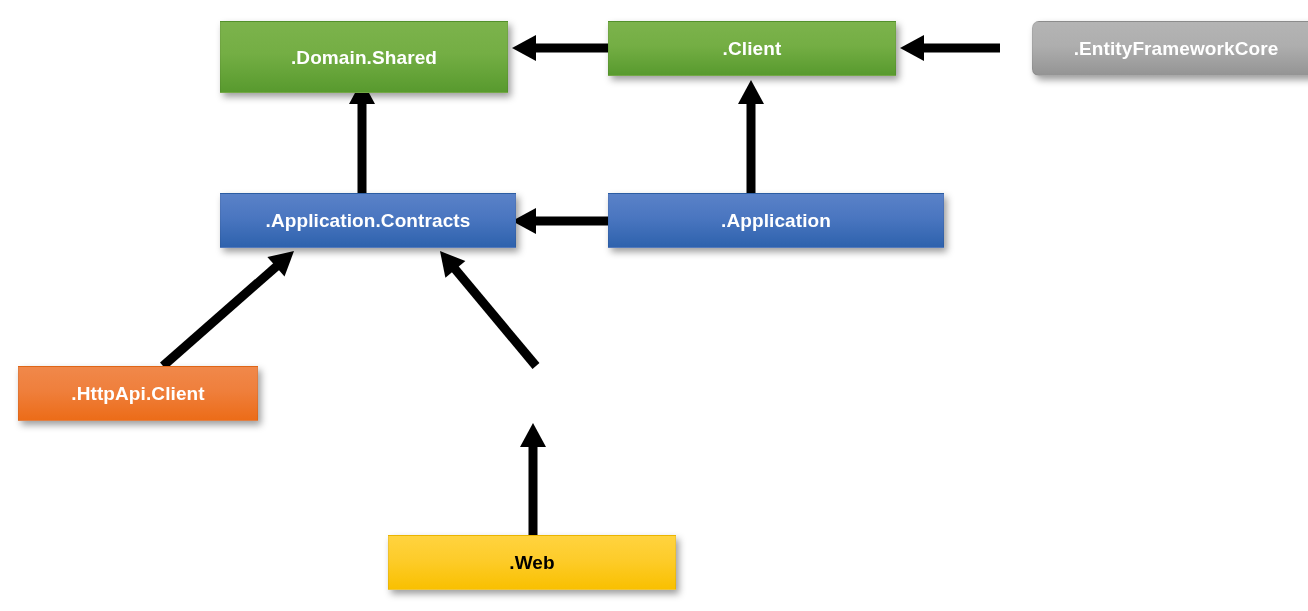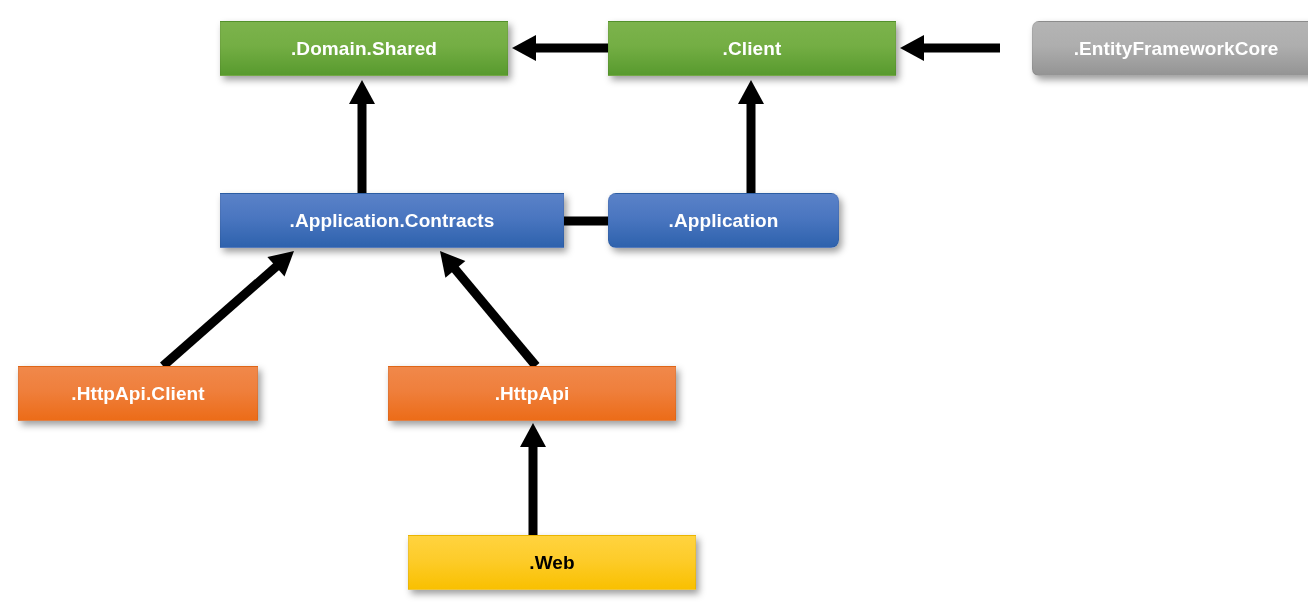--- a/index.html
+++ b/index.html
@@ -50,21 +50,20 @@
   }
   .n-blue {
     background: linear-gradient(to bottom, #5a82c8 0%, #4a76c0 45%, #2e62ad 100%);
   }
   .n-orange {
     background: linear-gradient(to bottom, #f0884a 0%, #ef7f3c 45%, #ec6c18 100%);
   }
   .n-yellow {
     background: linear-gradient(to bottom, #ffd33f 0%, #fdcc2a 45%, #f9c000 100%);
     color: #000000;
-    margin-left: 20px;
   }
   .n-gray {
     background: linear-gradient(to bottom, #b4b4b4 0%, #aeaeae 45%, #949494 100%);
     border-radius: 7px;
     margin-left: 32px;
   }
 </style>
 </head>
 <body>
 
@@ -98,45 +97,42 @@
       <g>
         <line x1="536" y1="366" x2="453.4576560645246" y2="267.12115049396175" stroke="#000000" stroke-width="9"></line>
         <polygon points="440,251 465.35993818905206,261.09324204839345 445.4004185298613,277.75510193780485" fill="#000000"></polygon>
       </g>
       <g>
         <line x1="533" y1="535" x2="533" y2="444" stroke="#000000" stroke-width="9"></line>
         <polygon points="533,423 546,447 520,447" fill="#000000"></polygon>
       </g>
     </svg>
 
-  <div class="node n-green" style="left:220px; top:21px; width:288px; height:55px;">
+  <div class="node n-green" style="left:220px; top:21px; width:288px; height:72px;">
     <span class="node-label">.Domain.Shared</span>
   </div>
 
   <div class="node n-green" style="left:608px; top:21px; width:288px; height:55px;">
     <span class="node-label">.Client</span>
   </div>
 
   <div class="node n-gray" style="left:1000px; top:21px; width:288px; height:55px;">
     <span class="node-label">.EntityFrameworkCore</span>
   </div>
 
-  <div class="node n-blue" style="left:220px; top:193px; width:344px; height:55px;">
+  <div class="node n-blue" style="left:220px; top:193px; width:296px; height:55px;">
     <span class="node-label">.Application.Contracts</span>
   </div>
 
-  <div class="node n-blue" style="left:608px; top:193px; width:231px; height:55px;border-radius:8px;">
+  <div class="node n-blue" style="left:608px; top:193px; width:336px; height:55px;">
     <span class="node-label">.Application</span>
   </div>
 
   <div class="node n-orange" style="left:18px; top:366px; width:240px; height:55px;">
     <span class="node-label">.HttpApi.Client</span>
   </div>
 
-  <div class="node n-orange" style="left:388px; top:366px; width:288px; height:55px;">
-    <span class="node-label">.HttpApi</span>
-  </div>
 
   <div class="node n-yellow" style="left:388px; top:535px; width:288px; height:55px;">
     <span class="node-label">.Web</span>
   </div>
 
 </div>
 
 </body></html>

